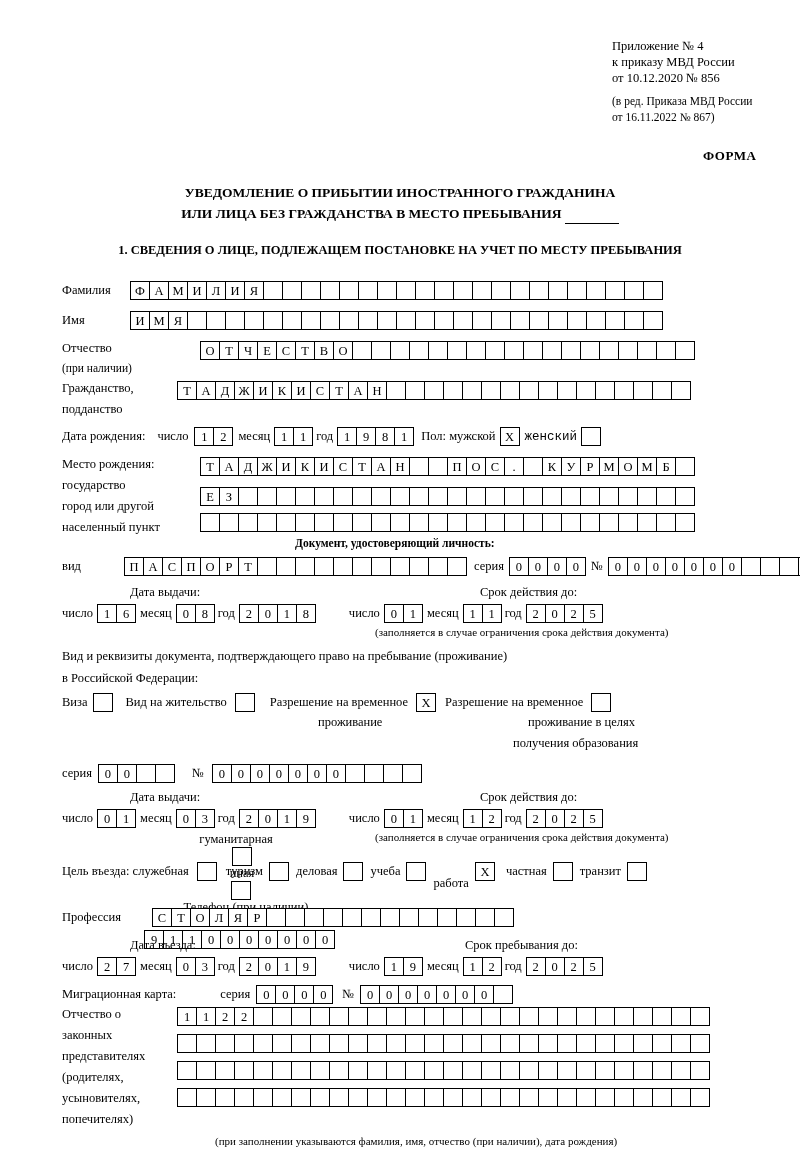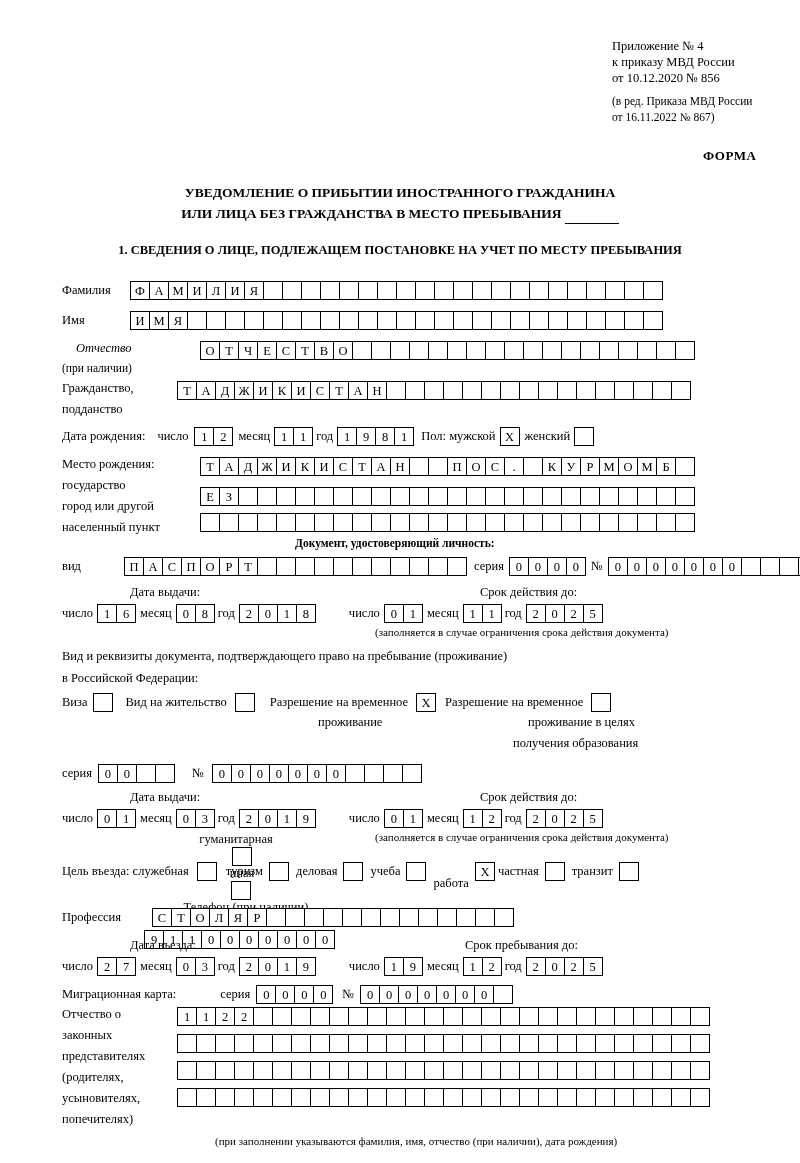--- a/index.html
+++ b/index.html
@@ -183,21 +183,21 @@
         <span class="cell"></span>
         <span class="cell"></span>
         <span class="cell"></span>
         <span class="cell"></span>
         <span class="cell"></span>
         <span class="cell"></span>
         <span class="cell"></span>
       </span>
   </div>
 
-  <div class="row" style="top:341px; left:76px;font-style:italic;">
+  <div class="row" style="top:341px; left:62px;">
     <span class="lbl">Отчество</span>
   </div>
   <div class="row" style="top:362px; left:62px;">
     <span class="lbl sm">(при наличии)</span>
   </div>
   <div class="row" style="top:341px; left:200px;">
     <span class="cells">
         <span class="cell">О</span>
         <span class="cell">Т</span>
         <span class="cell">Ч</span>
@@ -281,21 +281,21 @@
     <span class="cells" style="margin-left:4px;">
         <span class="cell">1</span>
         <span class="cell">9</span>
         <span class="cell">8</span>
         <span class="cell">1</span>
       </span>
     <span class="lbl" style="margin-left:8px;">Пол: мужской</span>
     <span class="cells" style="margin-left:4px;">
         <span class="cell">Х</span>
       </span>
-    <span class="lbl" style="margin-left:6px;">женский</span>
+    <span class="lbl" style="margin-left:6px;font-family:Liberation Mono, monospace;">женский</span>
     <span class="cells" style="margin-left:4px;">
         <span class="cell"></span>
       </span>
   </div>
 
   <div class="row" style="top:457px; left:62px;">
     <span class="lbl">Место рождения:</span>
   </div>
   <div class="row" style="top:478px; left:62px;">
     <span class="lbl">государство</span>
@@ -606,21 +606,21 @@
         <span class="cell"></span>
       </span>
     <span class="lbl" style="margin-left:8px;">учеба</span>
     <span class="cells" style="margin-left:6px;">
         <span class="cell"></span>
       </span>
     <span class="lbl" style="margin-left:8px;margin-top:24px;">работа</span>
     <span class="cells" style="margin-left:6px;">
         <span class="cell">Х</span>
       </span>
-    <span class="lbl" style="margin-left:4px;">частная</span>
+    <span class="lbl" style="margin-left:12px;">частная</span>
     <span class="cells" style="margin-left:6px;">
         <span class="cell"></span>
       </span>
     <span class="lbl" style="margin-left:8px;">транзит</span>
     <span class="cells" style="margin-left:6px;">
         <span class="cell"></span>
       </span>
   </div>
 
   <div class="row" style="top:832px; left:138px;flex-direction:column;">

